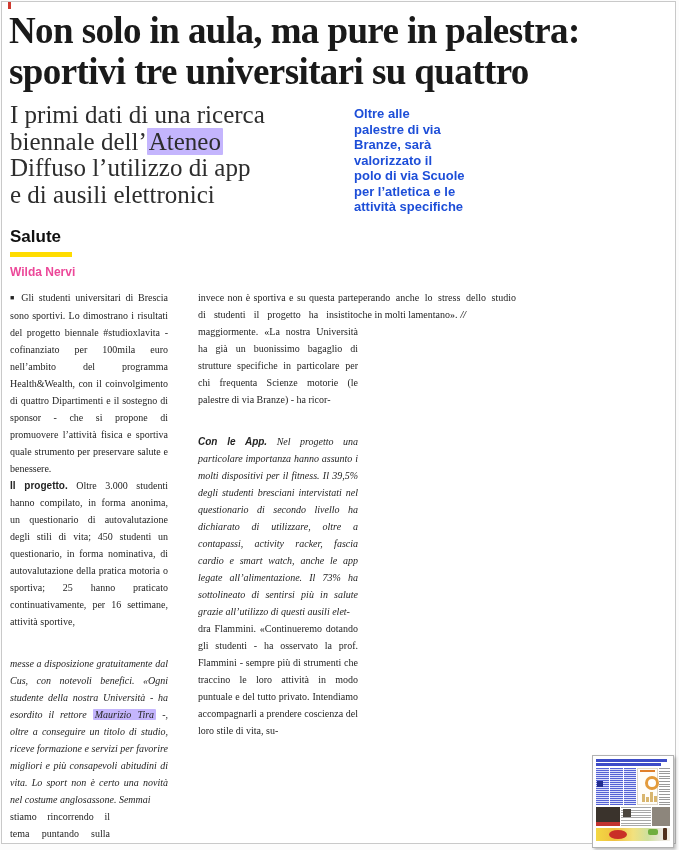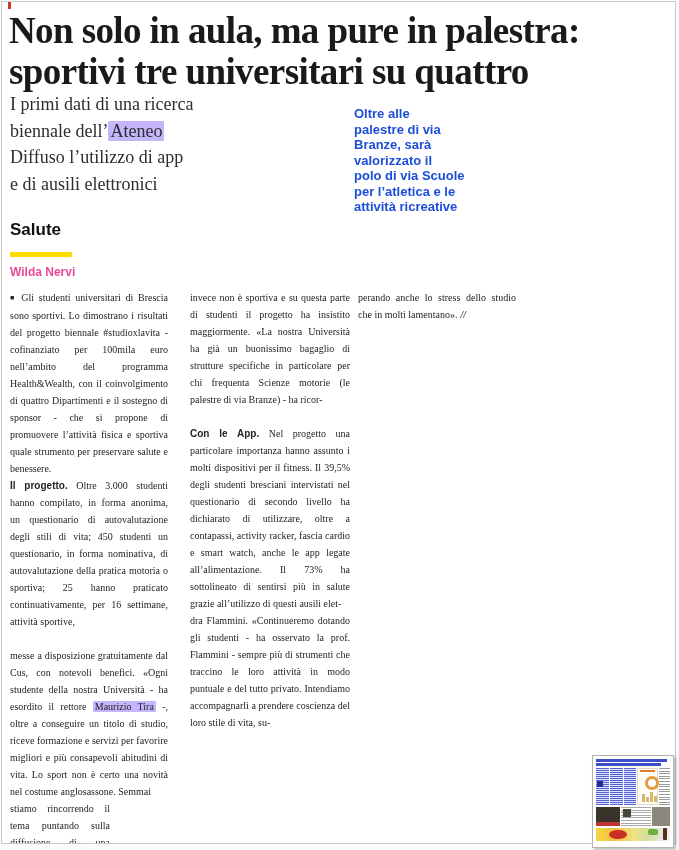--- a/index.html
+++ b/index.html
@@ -10,44 +10,44 @@
   .page {
     position:absolute; left:1px; top:1px; width:675px; height:843px;
     background:#ffffff; border:1px solid #c9c9c9; box-sizing:border-box; overflow:hidden;
   }
   .red-tick { position:absolute; left:6px; top:0; width:3px; height:7px; background:#cf3a30; }
 
   .headline { position:absolute; left:7px; top:8px; width:664px; margin:0;
     font-size:37px; line-height:41px; font-weight:700; color:#1a1a1a; letter-spacing:-0.6px; }
   .headline span { display:block; }
 
-  .subhead { position:absolute; left:8px; top:89px; width:340px;
-    font-size:18px; line-height:26.5px; color:#2d2d2d; }
+  .subhead { position:absolute; left:8px; top:100px; width:340px;
+    font-size:25px; line-height:26.5px; color:#2d2d2d; }
   .subhead .ln { display:block; }
   .hl-green { background:#c4b5fd; padding:0 2px; border-radius:1px; }
 
   .deck { position:absolute; left:352px; top:104px; width:130px;
     font-family:"Liberation Sans", sans-serif; font-weight:700;
     font-size:13px; line-height:15.5px; color:#1d4ed8; }
   .deck span { display:block; }
 
-  .section { position:absolute; left:8px; top:218px;
+  .section { position:absolute; left:8px; top:225px;
     font-family:"Liberation Sans", sans-serif; font-weight:700; font-size:17px; color:#101010; }
   .yellow-bar { position:absolute; left:8px; top:250px; width:62px; height:5px; background:#ffdc00; }
   .byline { position:absolute; left:8px; top:263px;
     font-family:"Liberation Sans", sans-serif; font-weight:700; font-size:12px; color:#ec4899;text-align:center; }
 
   .col { position:absolute; top:287px; font-size:10px; line-height:17px;
     color:#242424; text-align:justify; }
   .col1 { left:8px;  width:158px; }
-  .col2 { left:188px; width:160px; }
+  .col2 { left:196px; width:160px; }
   .col3 { left:356px; width:158px; }
   .p { margin:0; }
   .gap8  { margin-top:0; }
-  .gap16 { margin-top:17px; }
+  .gap16 { margin-top:25px;font-style:italic; }
   .gap20 { margin-top:21px; }
   .narrow   { width:100px; }
   .narrow-r { width:102px; margin-left:58px; }
   .indent { text-indent:7px; }
   .lead { font-family:"Liberation Sans", sans-serif; font-weight:700; }
   .bullet { font-size:7px; vertical-align:1px; }
   .endmark { font-weight:700; font-style:italic; color:#333; padding-left:3px; }
 
   
   .thumb { position:absolute; left:592px; top:755px; width:82px; height:93px;
@@ -96,21 +96,21 @@
     <span class="ln">e di ausili elettronici</span>
   </div>
 
   <div class="deck">
     <span>Oltre alle</span>
     <span>palestre di via</span>
     <span>Branze, sarà</span>
     <span>valorizzato il</span>
     <span>polo di via Scuole</span>
     <span>per l’atletica e le</span>
-    <span>attività ricreative</span>
+    <span>attività specifiche</span>
   </div>
 
   <div class="section">Salute</div>
   <div class="yellow-bar"></div>
   <div class="byline">Wilda Nervi</div>
 
   <div class="col col1">
     <p class="p"><span class="bullet">■</span> <span>Gli studenti universitari di Brescia sono sportivi. Lo dimostrano i risultati del progetto biennale #studioxlavita - cofinanziato per 100mila euro nell’ambito del programma Health&amp;Wealth, con il coinvolgimento di quattro Dipartimenti e il sostegno di sponsor - che si propone di promuovere l’attività fisica e sportiva quale strumento per preservare salute e benessere.</span></p>
     <p class="p gap8"><b class="lead">Il progetto.</b> <span>Oltre 3.000 studenti hanno compilato, in forma anonima, un questionario di autovalutazione degli stili di vita; 450 studenti un questionario, in forma nominativa, di autovalutazione della pratica motoria o sportiva; 25 hanno praticato continuativamente, per 16 settimane, attività sportive,</span></p>
     <p class="p gap16"><span>messe a disposizione gratuitamente dal Cus, con notevoli benefici. «Ogni studente della nostra Università - ha esordito il rettore </span><span class="hl-green">Maurizio Tira</span><span> -, oltre a conseguire un titolo di studio, riceve formazione e servizi per favorire migliori e più consapevoli abitudini di vita. Lo sport non è certo una novità nel costume anglosassone. Semmai</span></p>

